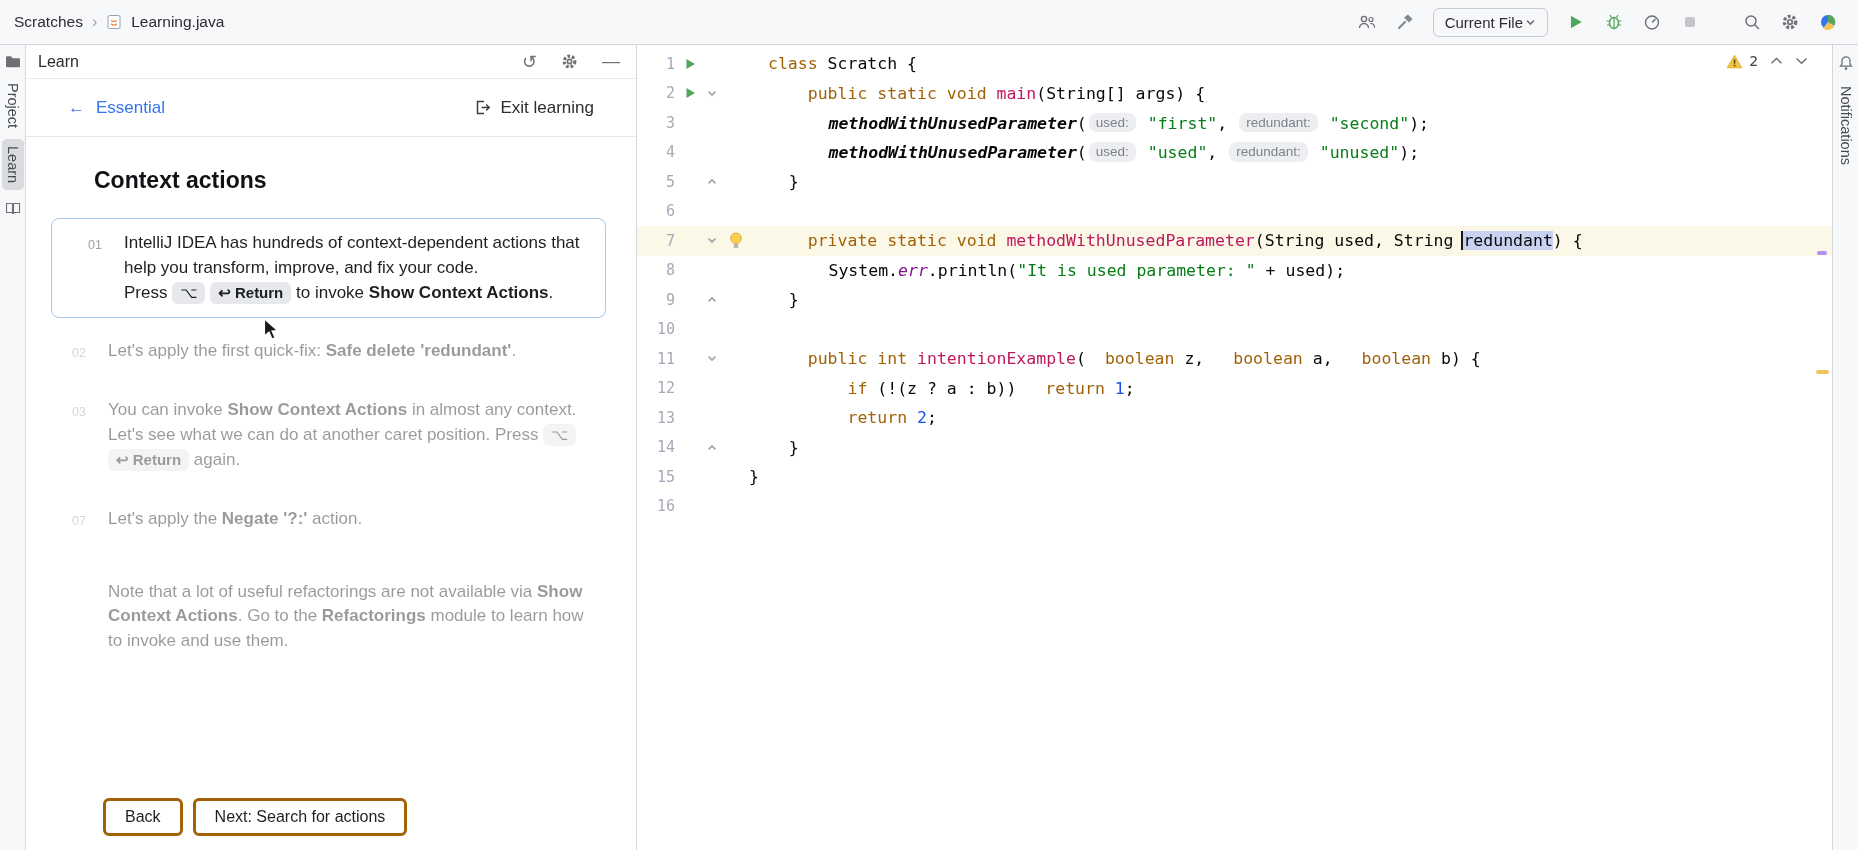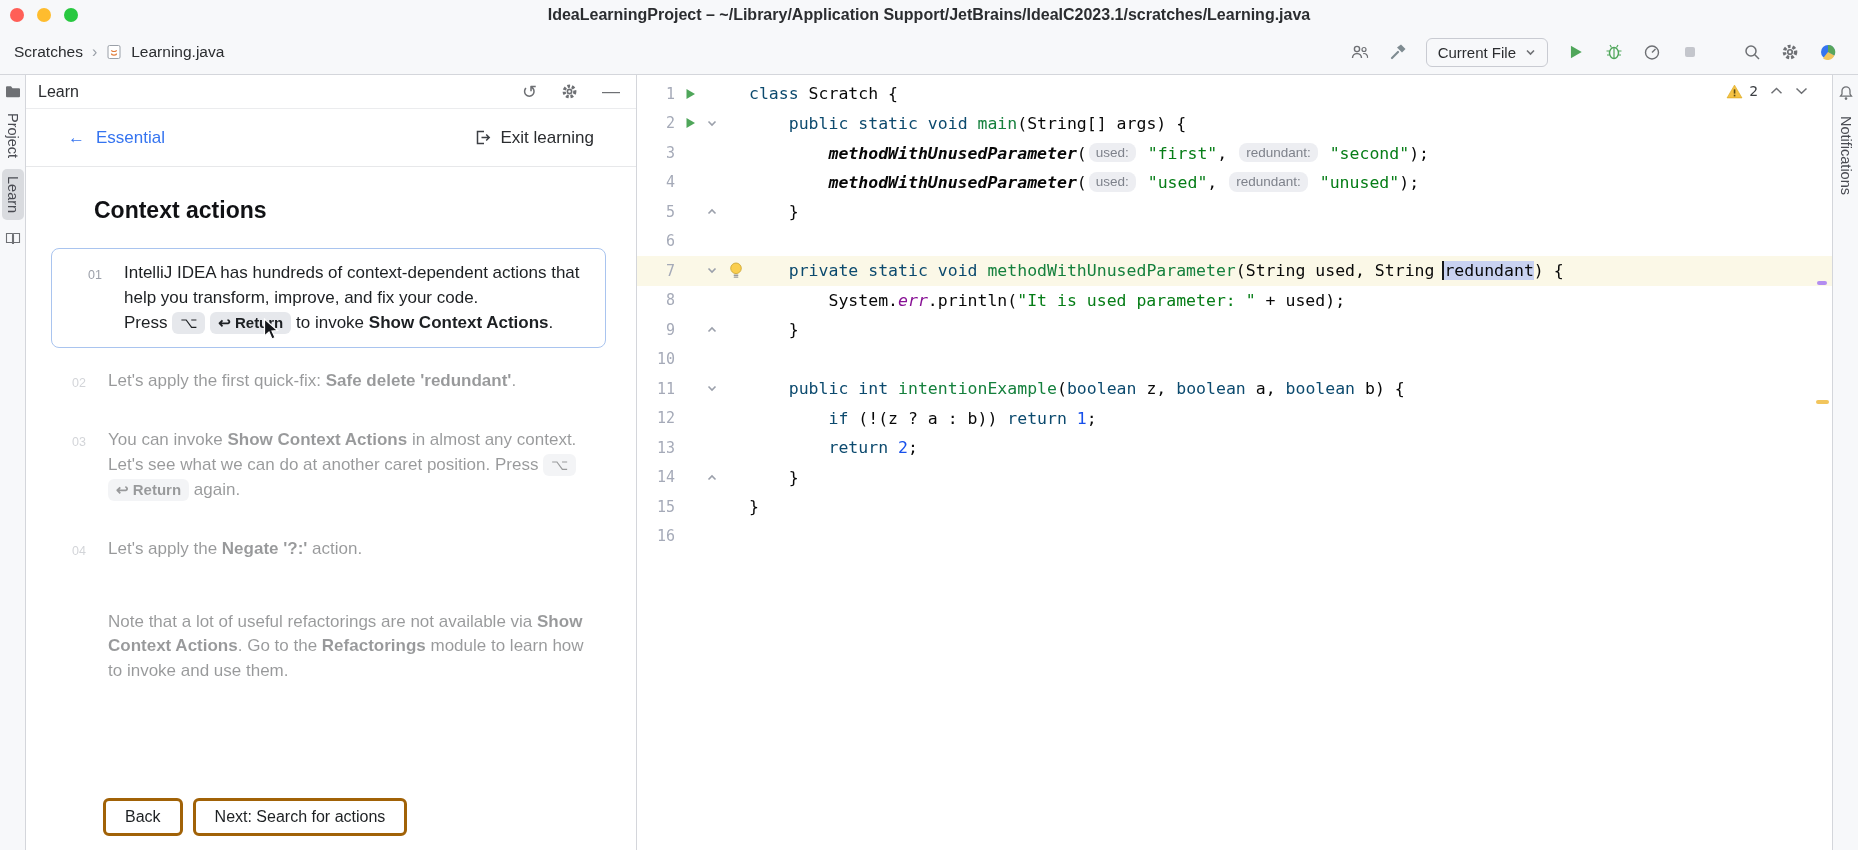--- a/index.html
+++ b/index.html
@@ -17,21 +17,21 @@
   .light.red{ background:#FF5F57; } .light.yellow{ background:#FEBC2E; } .light.green{ background:#28C840; }
 
   
   .navbar { height:45px; background:#f7f8fa; border-bottom:1px solid #d4d6db; display:flex;
             align-items:center; padding:0 14px; gap:6px; flex:none; }
   .crumbs { display:flex; align-items:center; gap:9px; font-size:15.5px; color:#2b2d30; }
   .crumb-sep { color:#9aa0a8; font-size:16px; }
   .spacer { flex:1; }
   .tool-btn { width:32px; height:30px; border-radius:6px; display:flex; align-items:center;
               justify-content:center; color:#5a5d63; cursor:default; }
-  .runconfig { display:flex; align-items:center; gap:9px; border:1px solid #c9cbd2; border-radius:6px;
+  .runconfig { display:flex; align-items:center; gap:2px; border:1px solid #c9cbd2; border-radius:6px;
                padding:5px 11px; font-size:15px; color:#2b2d30; margin:0 6px; background:transparent; }
   .group-gap { width:18px; }
 
   
   .main { flex:1; display:flex; min-height:0; }
 
   .stripe { width:26px; background:#f7f8fa; display:flex; flex-direction:column; align-items:center; flex:none; }
   .stripe.left  { border-right:1px solid #d4d6db; }
   .stripe.right { border-left:1px solid #d4d6db; }
   .stripe-icon { margin:10px 0 6px; display:flex; }
@@ -72,24 +72,24 @@
   
   .editor { flex:1; position:relative; background:#fff; padding-top:4px;
             font-family:"DejaVu Sans Mono", monospace; min-width:0; }
   .code-line { display:flex; align-items:center; height:29.5px; white-space:pre; font-size:16.5px; color:#080808; }
   .code-line.hl { background:#fbf8e7; }
   .ln { width:42px; text-align:right; color:#a5aab8; font-size:15px; flex:none; padding-right:4px; }
   .gcol { width:22px; flex:none; display:flex; justify-content:center; align-items:center; }
   .gcol.bulb-col { width:26px; }
   .code { flex:1; min-width:0; }
 
-  .tk-kw   { color:#0c4a6e; }
+  .tk-kw   { color:#a16207;margin-left:19px; }
   .tk-str  { color:#067D17; }
   .tk-num  { color:#1750EB; }
-  .tk-decl { color:#15803d; }
+  .tk-decl { color:#be185d; }
   .tk-scall{ font-style:italic; font-weight:700; color:#080808; }
   .tk-field{ color:#871094; font-style:italic; }
   .tk-sel  { background:#c9d2f1; box-shadow:-2px 0 0 0 #16181c; }
   .tk-hint { display:inline-block; background:#edeef2; color:#7e828b; border-radius:8px; padding:0 7px;
              margin:0 2px; font-family:"Liberation Sans", sans-serif; font-size:13.5px; line-height:1.45;
              vertical-align:2px; }
 
   .inspect { position:absolute; top:8px; right:24px; display:flex; align-items:center; gap:12px;
              font-size:14.5px; color:#3c3f44; }
   .inspect-count { margin-left:-6px; }
@@ -99,28 +99,20 @@
 
   .cursor { position:absolute; left:263px; top:318px; z-index:60; pointer-events:none; }
 
   svg { display:block; }
 </style>
 </head>
 <body>
 
 <div class="window">
 
-  <div class="titlebar">
-    <div class="lights">
-      <span class="light red"></span>
-      <span class="light yellow"></span>
-      <span class="light green"></span>
-    </div>
-    <span class="tb-title">IdeaLearningProject – ~/Library/Application Support/JetBrains/IdeaIC2023.1/scratches/Learning.java</span>
-  </div>
 
   <div class="navbar">
     <div class="crumbs">
       <span>Scratches</span>
       <span class="crumb-sep">›</span>
       <span>
         <svg width="16" height="16" viewBox="0 0 16 16">
             <rect x="2" y="1.5" width="12" height="13" rx="1.5" fill="#ffffff" stroke="#9aa0a8"></rect>
             <path d="M5.5 9.5 c0 2.2 5 2.2 5 0 M5.5 6.3 c0 1.6 5 1.6 5 0" stroke="#E07B39" fill="none" stroke-width="1.2"></path>
           </svg>
@@ -255,21 +247,21 @@
             </div>
             <div class="step dim">
               <span class="step-num">02</span>
               <span>Let's apply the first quick-fix: <b>Safe delete 'redundant'</b>.</span>
             </div>
             <div class="step dim">
               <span class="step-num">03</span>
               <span>You can invoke <b>Show Context Actions</b> in almost any context. Let's see what we can do at another caret position. Press <span class="key">⌥</span> <span class="key b">↩ Return</span> again.</span>
             </div>
             <div class="step dim">
-              <span class="step-num">04</span>
+              <span class="step-num">07</span>
               <span>Let's apply the <b>Negate '?:'</b> action.</span>
             </div>
             <div class="step dim spaced">
               <span class="step-num"></span>
               <span>Note that a lot of useful refactorings are not available via <b>Show Context Actions</b>. Go to the <b>Refactorings</b> module to learn how to invoke and use them.</span>
             </div>
             <div class="step dim spaced">
               <span class="step-num"></span>
             </div>
           </div>

